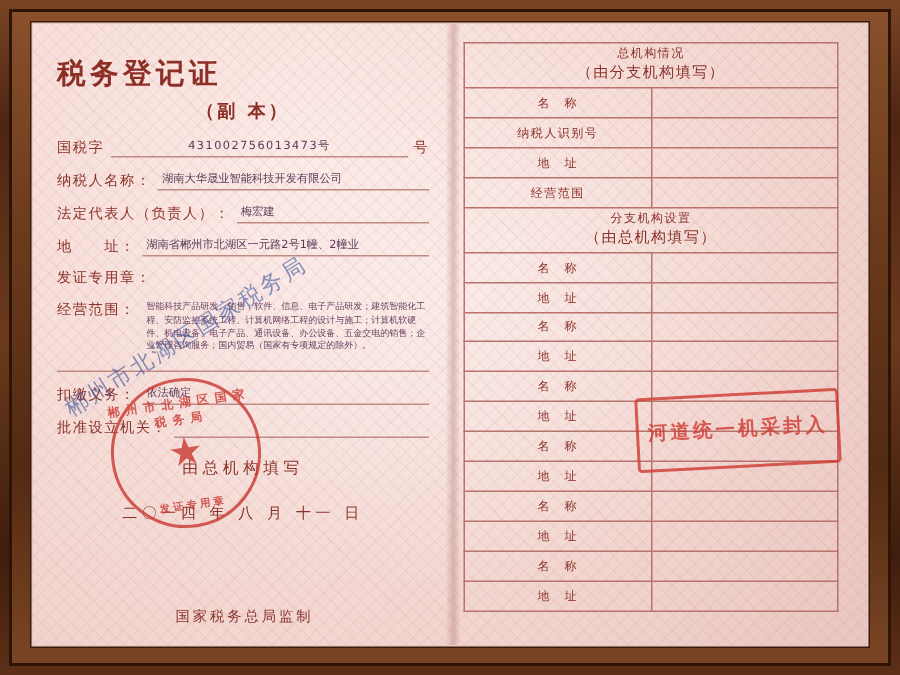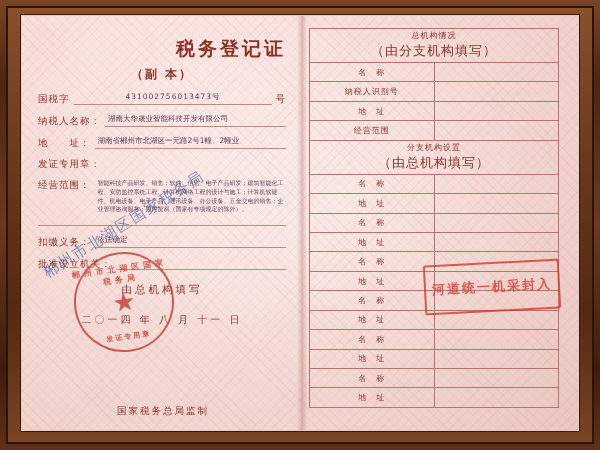--- a/index.html
+++ b/index.html
@@ -68,21 +68,21 @@
   .left {
     position: absolute;
     left: 0; top: 0;
     width: 50%;
     height: 100%;
     padding: 10px 14px 6px 16px;
     box-sizing: border-box;
     color: #7e2a24;
   }
   .doc-title {
-    text-align: right;
+    text-align: left;
     font-family: "DejaVu Serif", "Liberation Serif", serif;
     font-weight: bold;
     font-size: 19px;
     letter-spacing: 3px;
     color: #8c2f27;
     margin-top: 10px;
   }
   .doc-subtitle {
     text-align: center;
     font-family: "DejaVu Serif", "Liberation Serif", serif;
@@ -237,21 +237,21 @@
     height: 17px;
   }
   td.section-head {
     font-size: 9px;
     letter-spacing: 2px;
     line-height: 1.45;
     padding: 3px 0;
   }
   td.section-head .sub {
     display: block;
-    font-size: 13px;
+    font-size: 10px;
     letter-spacing: 1px;
   }
   td.rowlabel {
     width: 34%;
     letter-spacing: 4px;
   }
   td.rowvalue {
     width: 66%;
   }
 
@@ -297,20 +297,24 @@
         <span class="lbl">国税字</span>
         <span class="val">431002756013473号</span>
         <span class="lbl" style="margin-left:4px">号</span>
       </div>
 
       <div class="row">
         <span class="lbl">纳税人名称：</span>
         <span class="val">湖南大华晟业智能科技开发有限公司</span>
       </div>
 
+      <div class="row">
+        <span class="lbl">法定代表人（负责人）：</span>
+        <span class="val">梅宏建</span>
+      </div>
 
       <div class="row">
         <span class="lbl">地　　址：</span>
         <span class="val">湖南省郴州市北湖区一元路2号1幢、2幢业</span>
       </div>
 
       <div class="row">
         <span class="lbl">发证专用章：</span>
       </div>
 

